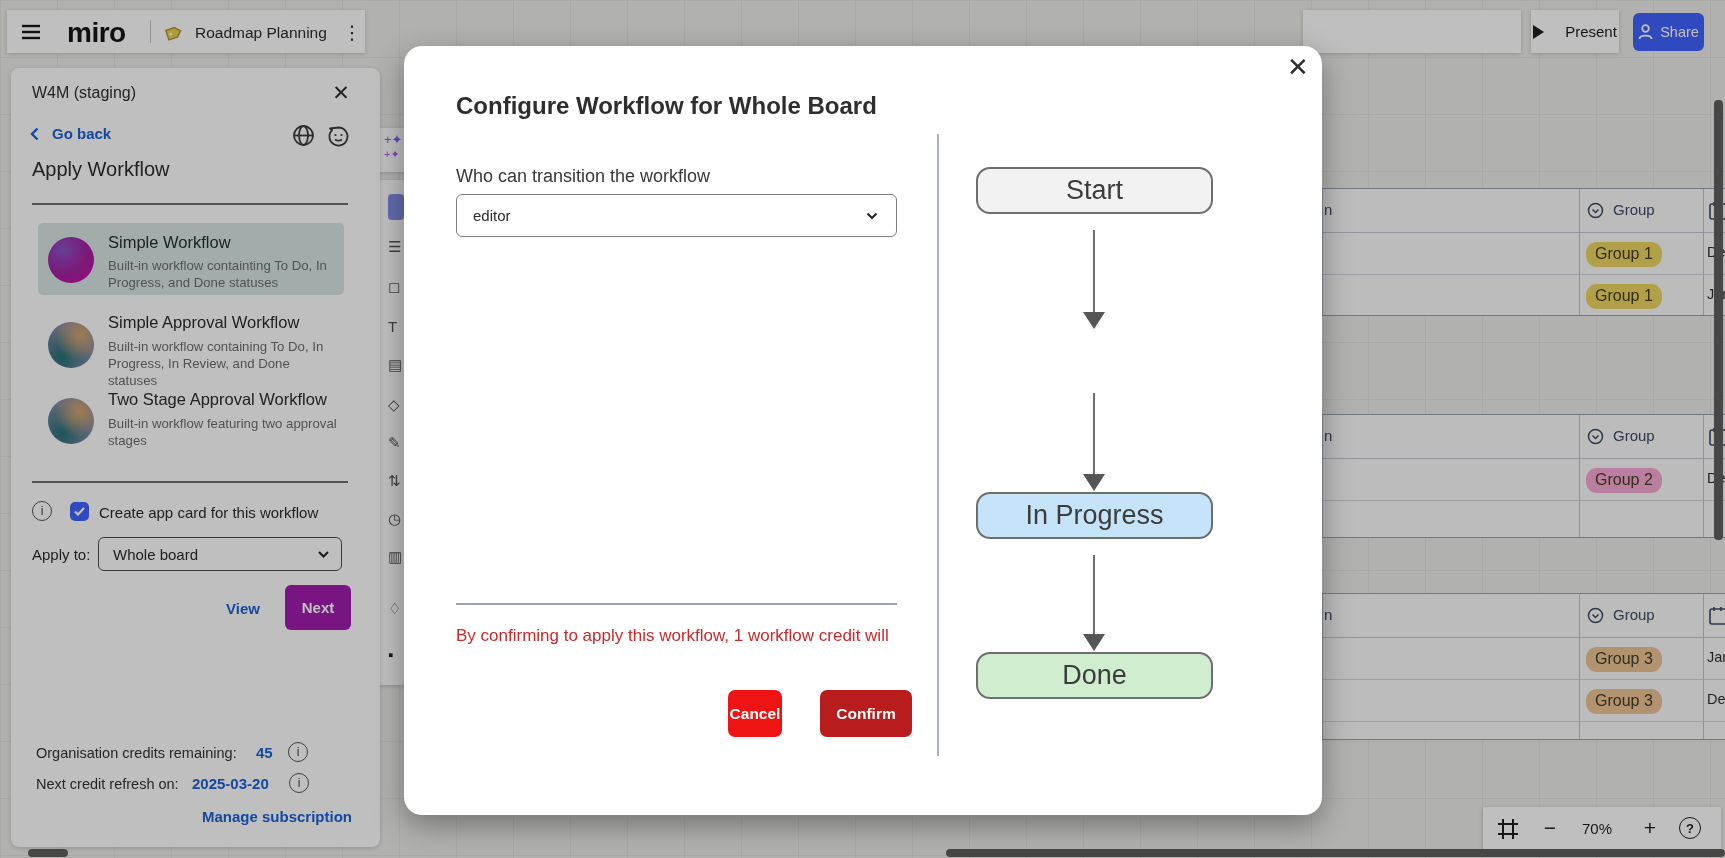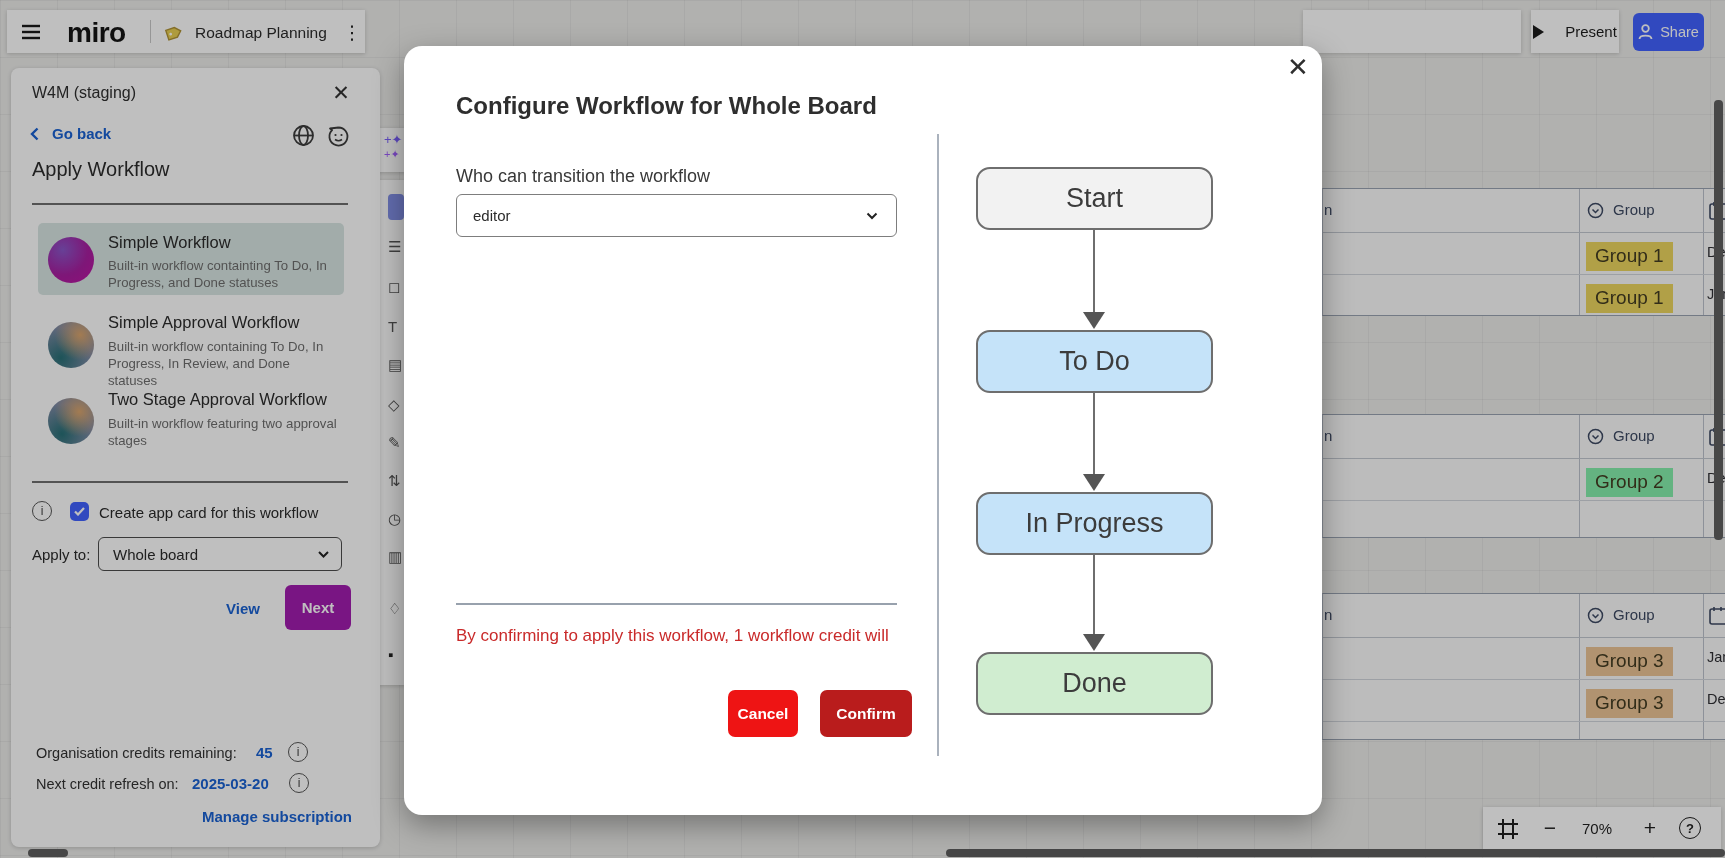--- a/index.html
+++ b/index.html
@@ -11,35 +11,35 @@
     background-image:linear-gradient(to right,rgba(0,0,0,0.045) 1px,transparent 1px),
                      linear-gradient(to bottom,rgba(0,0,0,0.045) 1px,transparent 1px);
     background-size:57px 57px;background-color:#ececea;}
   .card{position:absolute;background:#ffffff;border-radius:0;box-shadow:0 1px 4px rgba(0,0,0,.18);}
   .icnbtn{display:flex;align-items:center;justify-content:center;cursor:pointer;}
   
   .tsec{position:absolute;left:1322px;width:403px;background:#fbfbfb;border-top:1px solid #9aa3b2;border-bottom:1px solid #9aa3b2;border-left:1px solid #b9bfca;}
   .tsec .vline{position:absolute;top:0;bottom:0;width:1px;background:#bcc2cc;}
   .thead{position:absolute;left:0;right:0;top:0;height:44px;border-bottom:1px solid #c3c8d1;color:#3e4a63;font-size:15px;}
   .trow{position:absolute;left:0;right:0;height:42px;border-bottom:1px solid #d2d6dd;}
-  .badge{position:absolute;left:263px;top:9px;padding:3px 9px 4px;border-radius:0;font-size:19px;color:#433c22;}
+  .badge{position:absolute;left:263px;top:9px;padding:3px 9px 4px;border-radius:11px;font-size:16px;color:#433c22;}
   .cellfrag{position:absolute;left:384px;top:11px;font-size:14.5px;color:#2f2f34;}
   .hfrag{position:absolute;left:1px;top:12px;font-size:15px;color:#3e4a63;}
   
   .blue{color:#1a62d3;}
   .wf-circle{position:absolute;width:46px;height:46px;border-radius:50%;}
   .wf-title{position:absolute;font-size:16.5px;color:#2c2c2c;}
   .wf-desc{position:absolute;font-size:13.2px;line-height:17px;color:#6e6e6e;width:232px;}
   .sdiv{position:absolute;height:2px;background:#6f6f6f;width:316px;left:32px;}
   .selectbox{position:absolute;background:#fff;border:1.6px solid #4d4d4d;border-radius:6px;display:flex;align-items:center;font-size:15px;color:#2b2b2b;}
   .iinfo{display:inline-flex;align-items:center;justify-content:center;width:20px;height:20px;border:1.6px solid #555;border-radius:50%;font-size:12px;color:#444;}
   
   #dim{position:absolute;inset:0;background:rgba(0,0,0,0.25);z-index:50;}
   #modal{position:absolute;left:404px;top:46px;width:918px;height:769px;background:#fff;border-radius:18px;box-shadow:0 10px 30px rgba(0,0,0,.35);z-index:100;}
-  .node{position:absolute;left:976px;width:237px;height:63px;border:2px solid #6e6e6e;border-radius:14px;display:flex;align-items:center;justify-content:center;font-size:27px;color:#3c3c3c;z-index:101;}
+  .node{position:absolute;left:976px;width:237px;height:47px;border:2px solid #6e6e6e;border-radius:14px;display:flex;align-items:center;justify-content:center;font-size:27px;color:#3c3c3c;z-index:101;}
   .aline{position:absolute;left:1093px;width:2px;background:#6e6e6e;z-index:101;}
   .ahead{position:absolute;left:1083px;width:0;height:0;border-left:11px solid transparent;border-right:11px solid transparent;border-top:17px solid #555;z-index:101;}
   .mbtn{position:absolute;top:690px;height:47px;border-radius:7px;color:#fff;font-size:15.5px;font-weight:bold;display:flex;align-items:center;justify-content:center;z-index:101;cursor:pointer;}
   .mz{z-index:101;}
   
   .tglyph{position:absolute;left:388px;font-size:15px;color:#555;z-index:1;}
   
   .sbar{position:absolute;background:#5f5f5f;border-radius:4px;}
 </style>
 </head>
@@ -84,21 +84,21 @@
           <polyline points="5.5,7.5 8.5,10.5 11.5,7.5" fill="none" stroke="#3e4a63" stroke-width="1.5"></polyline>
         </svg>
       <span class="abs" style="left:290px;top:12px;">Group</span>
       <svg class="abs" style="left:386px;top:12px;" width="19" height="19" viewBox="0 0 19 19">
           <rect x="1" y="3" width="17" height="15" rx="2" fill="none" stroke="#3e4a63" stroke-width="1.6"></rect>
           <line x1="5" y1="1" x2="5" y2="5" stroke="#3e4a63" stroke-width="1.6"></line>
           <line x1="12" y1="1" x2="12" y2="5" stroke="#3e4a63" stroke-width="1.6"></line>
         </svg>
     </div>
     <div class="trow" style="top:44px;">
-      <span class="badge" style="background-color: #86efac;">Group 2</span>
+      <span class="badge" style="background-color: #f9a8d4;">Group 2</span>
       <span class="cellfrag">De</span>
     </div>
   </div>
 
   <div class="tsec" style="top:593px;height:147px;">
     <div class="vline" style="left:256px;"></div>
       <div class="vline" style="left:380px;"></div>
     <div class="thead">
       <span class="hfrag">n</span>
       <svg class="abs" style="left:264px;top:13px;" width="17" height="17" viewBox="0 0 17 17">
@@ -276,30 +276,29 @@
   <div class="selectbox mz" style="left:456px;top:194px;width:441px;height:43px;padding-left:16px;border:1.6px solid #7d7d7d;">
     <span>editor</span>
     <svg class="abs" style="right:18px;" width="12" height="8" viewBox="0 0 12 8">
         <polyline points="1.5,1.5 6,6 10.5,1.5" fill="none" stroke="#222" stroke-width="2"></polyline>
       </svg>
   </div>
 
   <div class="abs mz" style="left:456px;top:603px;width:441px;height:2px;background:#98a1ad;"></div>
   <div class="abs mz" style="left:456px;top:626px;font-size:17px;color:#c92a2a;">By confirming to apply this workflow, 1 workflow credit will</div>
 
-  <div class="mbtn" style="left: 728px; width: 70px; background-color: rgb(238, 20, 20);">Cancel</div>
+  <div class="mbtn" style="left: 728px; width: 54px; background-color: rgb(238, 20, 20);">Cancel</div>
   <div class="mbtn" style="left: 820px; width: 92px; background-color: #b91c1c;">Confirm</div>
 
   <div class="abs mz" style="left:937px;top:134px;width:2px;height:622px;background:#aab2bd;"></div>
 
   <div class="node" style="top: 167px; background-color: rgb(242, 242, 242);">Start</div>
   <div class="aline" style="top:230px;height:82px;"></div>
   <div class="ahead" style="top:312px;"></div>
 
-  <div class="node" style="top: 330px; background-color: rgb(197, 227, 249);">To Do</div>
   <div class="aline" style="top:393px;height:81px;"></div>
   <div class="ahead" style="top:474px;"></div>
 
   <div class="node" style="top: 492px; background-color: rgb(197, 227, 249);">In Progress</div>
   <div class="aline" style="top:555px;height:79px;"></div>
   <div class="ahead" style="top:634px;"></div>
 
   <div class="node" style="top: 652px; background-color: rgb(208, 237, 208);">Done</div>
 </div>
 

